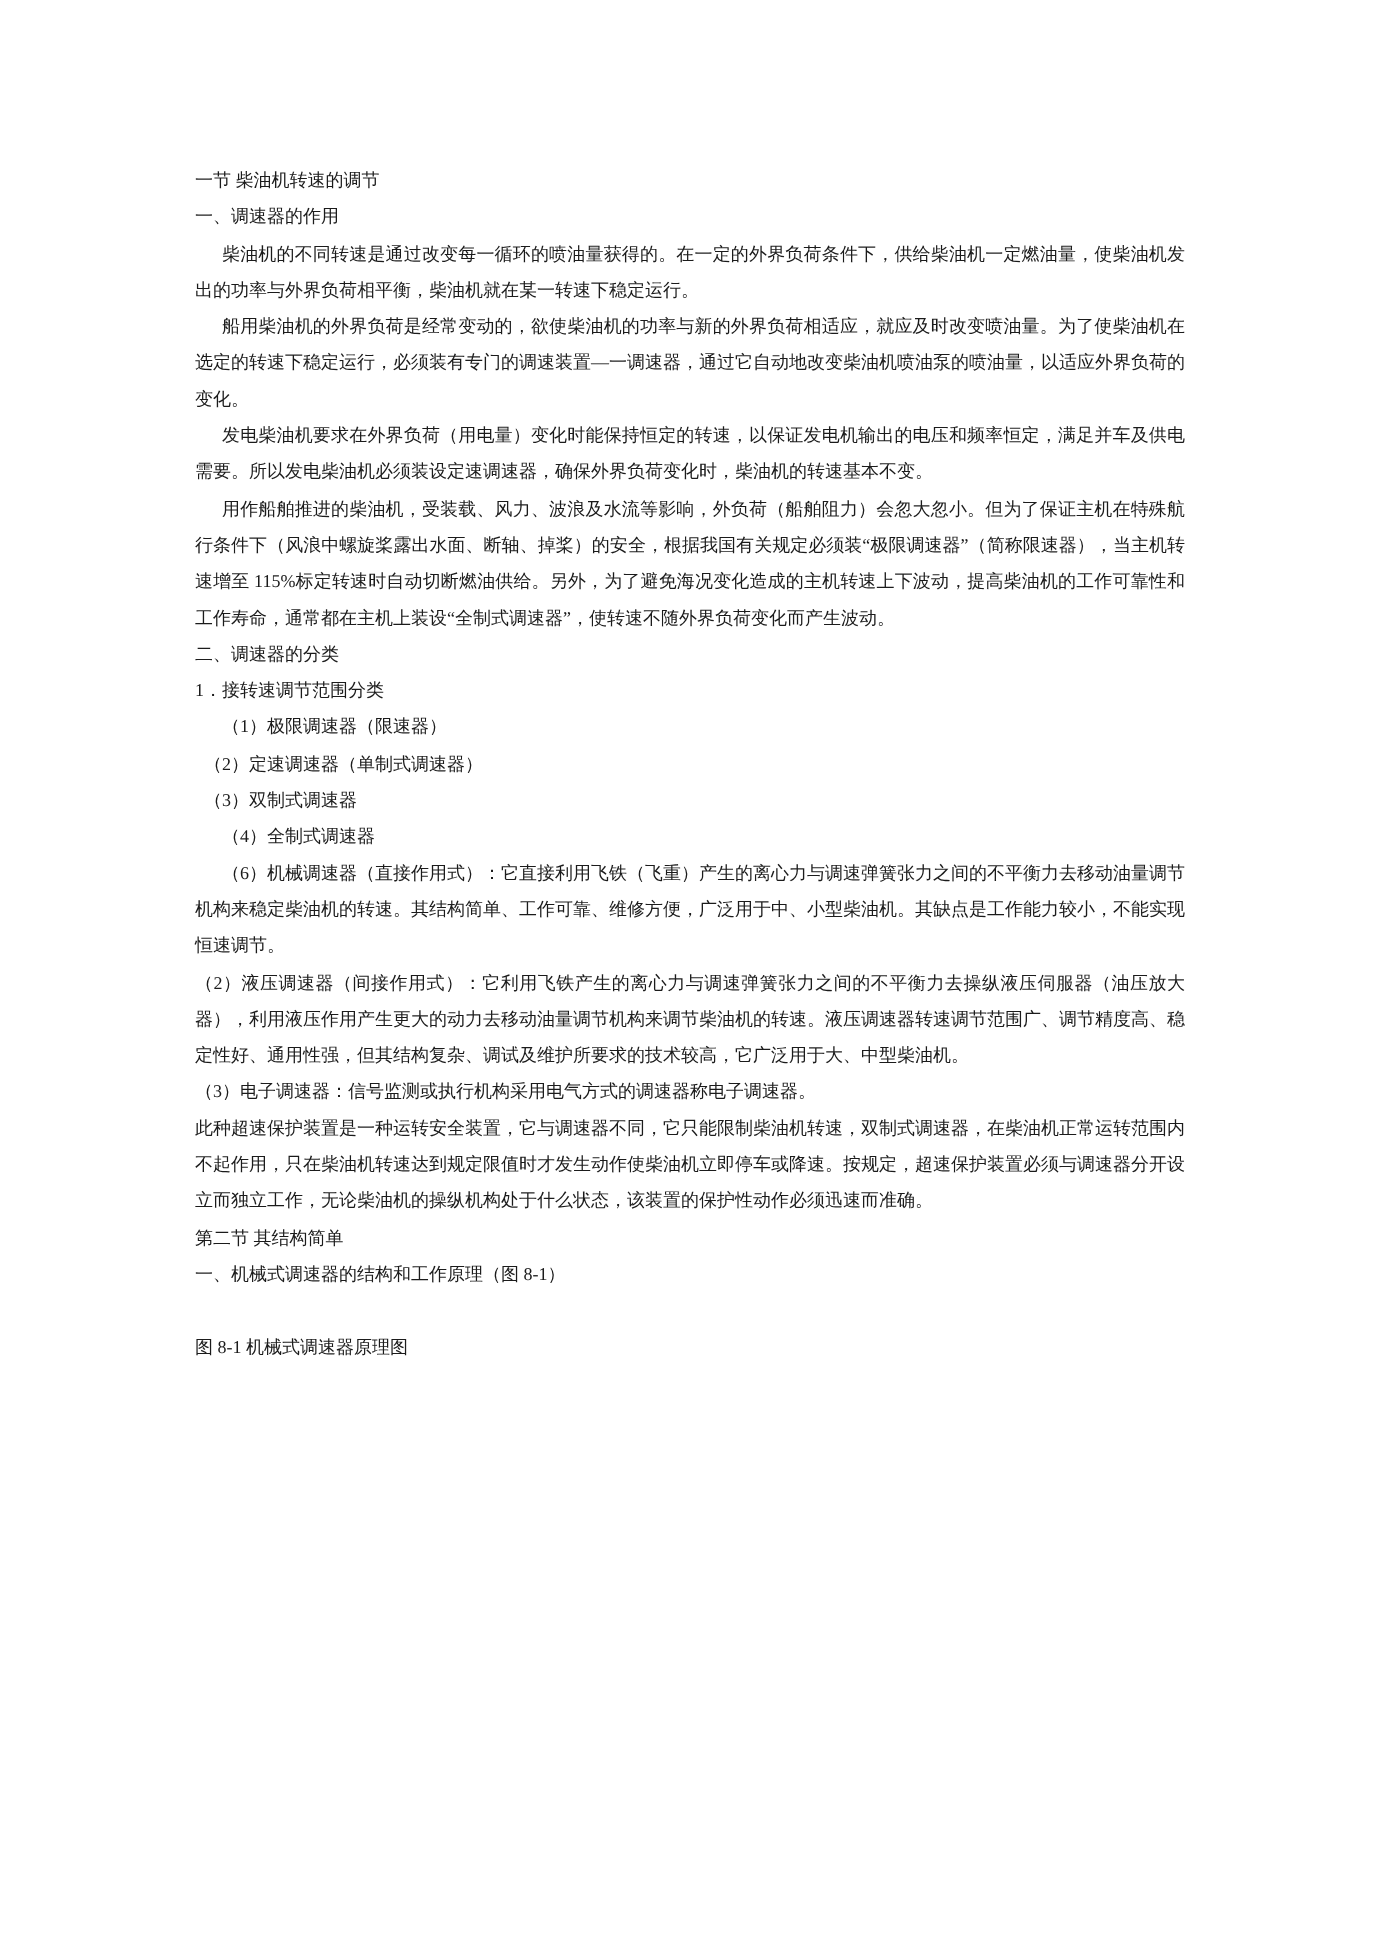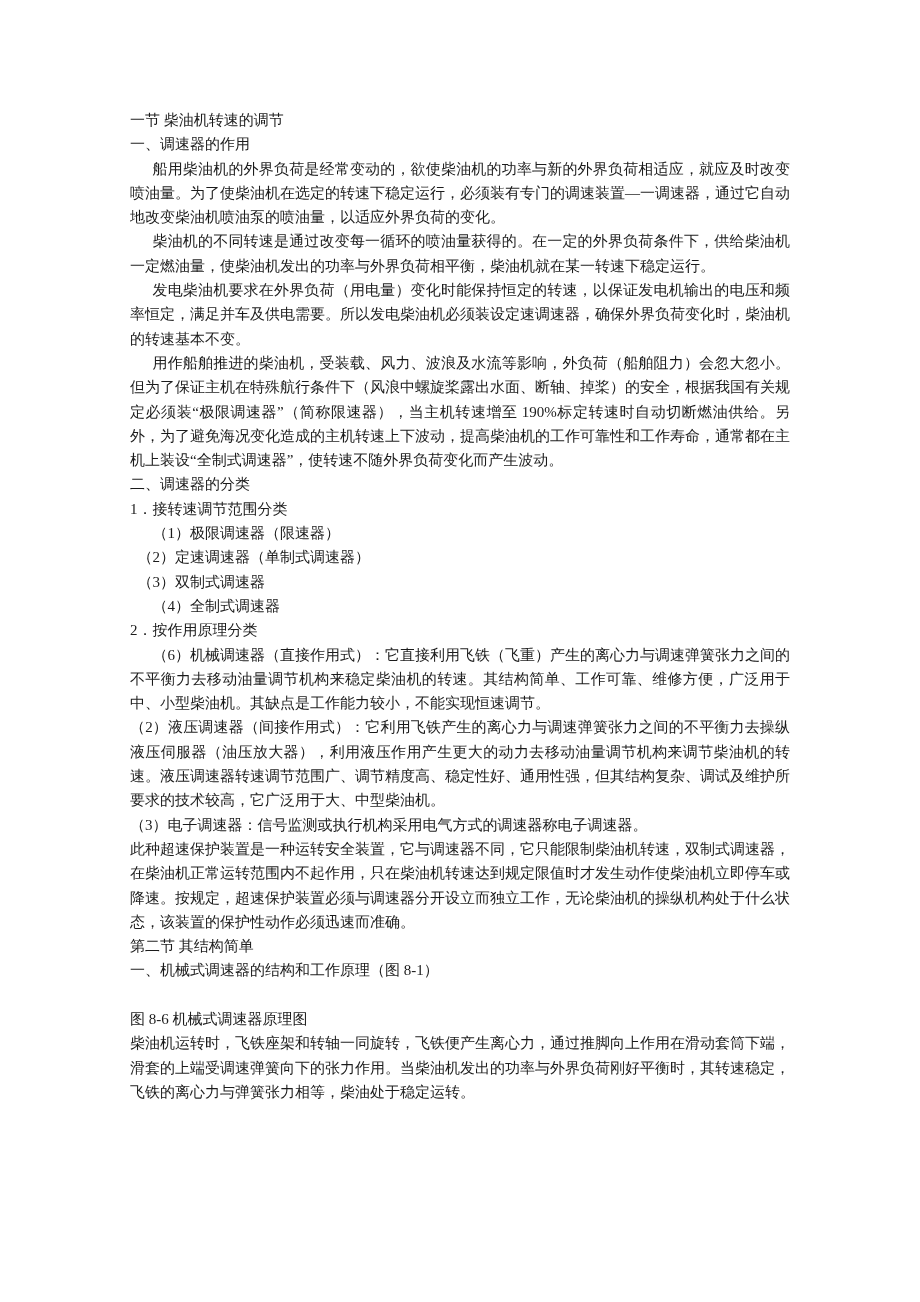--- a/index.html
+++ b/index.html
@@ -7,21 +7,21 @@
     padding: 0;
     background: #ffffff;
   }
   .page {
     width: 920px;
     height: 1302px;
     box-sizing: border-box;
     background: #ffffff;
     padding: 108px 130px 0 130px;
     font-family: "Liberation Serif", "DejaVu Serif", serif;
-    font-size: 15px;
+    font-size: 12px;
     line-height: 24.3px;
     color: #1b1b1b;
     overflow: hidden;
   }
   .page p {
     margin: 0;
     padding: 0;
     text-align: justify;
   }
   
@@ -35,33 +35,31 @@
   .page p.blank {
     height: 24.3px;
   }
 </style>
 </head>
 <body>
 
 <div class="page">
   <p>一节 柴油机转速的调节</p>
   <p>一、调速器的作用</p>
+  <p class="ind">柴油机的不同转速是通过改变每一循环的喷油量获得的。在一定的外界负荷条件下，供给柴油机一定燃油量，使柴油机发出的功率与外界负荷相平衡，柴油机就在某一转速下稳定运行。</p>
   <p class="ind">船用柴油机的外界负荷是经常变动的，欲使柴油机的功率与新的外界负荷相适应，就应及时改变喷油量。为了使柴油机在选定的转速下稳定运行，必须装有专门的调速装置—一调速器，通过它自动地改变柴油机喷油泵的喷油量，以适应外界负荷的变化。</p>
-  <p class="ind">柴油机的不同转速是通过改变每一循环的喷油量获得的。在一定的外界负荷条件下，供给柴油机一定燃油量，使柴油机发出的功率与外界负荷相平衡，柴油机就在某一转速下稳定运行。</p>
   <p class="ind">发电柴油机要求在外界负荷（用电量）变化时能保持恒定的转速，以保证发电机输出的电压和频率恒定，满足并车及供电需要。所以发电柴油机必须装设定速调速器，确保外界负荷变化时，柴油机的转速基本不变。</p>
-  <p class="ind">用作船舶推进的柴油机，受装载、风力、波浪及水流等影响，外负荷（船舶阻力）会忽大忽小。但为了保证主机在特殊航行条件下（风浪中螺旋桨露出水面、断轴、掉桨）的安全，根据我国有关规定必须装“极限调速器”（简称限速器），当主机转速增至 190%标定转速时自动切断燃油供给。另外，为了避免海况变化造成的主机转速上下波动，提高柴油机的工作可靠性和工作寿命，通常都在主机上装设“全制式调速器”，使转速不随外界负荷变化而产生波动。</p>
+  <p class="ind">用作船舶推进的柴油机，受装载、风力、波浪及水流等影响，外负荷（船舶阻力）会忽大忽小。但为了保证主机在特殊航行条件下（风浪中螺旋桨露出水面、断轴、掉桨）的安全，根据我国有关规定必须装“极限调速器”（简称限速器），当主机转速增至 115%标定转速时自动切断燃油供给。另外，为了避免海况变化造成的主机转速上下波动，提高柴油机的工作可靠性和工作寿命，通常都在主机上装设“全制式调速器”，使转速不随外界负荷变化而产生波动。</p>
   <p>二、调速器的分类</p>
   <p>1．接转速调节范围分类</p>
   <p class="ind">（1）极限调速器（限速器）</p>
   <p class="ind05">（2）定速调速器（单制式调速器）</p>
   <p class="ind05">（3）双制式调速器</p>
   <p class="ind">（4）全制式调速器</p>
-  <p>2．按作用原理分类</p>
   <p class="ind">（6）机械调速器（直接作用式）：它直接利用飞铁（飞重）产生的离心力与调速弹簧张力之间的不平衡力去移动油量调节机构来稳定柴油机的转速。其结构简单、工作可靠、维修方便，广泛用于中、小型柴油机。其缺点是工作能力较小，不能实现恒速调节。</p>
   <p>（2）液压调速器（间接作用式）：它利用飞铁产生的离心力与调速弹簧张力之间的不平衡力去操纵液压伺服器（油压放大器），利用液压作用产生更大的动力去移动油量调节机构来调节柴油机的转速。液压调速器转速调节范围广、调节精度高、稳定性好、通用性强，但其结构复杂、调试及维护所要求的技术较高，它广泛用于大、中型柴油机。</p>
   <p>（3）电子调速器：信号监测或执行机构采用电气方式的调速器称电子调速器。</p>
   <p>此种超速保护装置是一种运转安全装置，它与调速器不同，它只能限制柴油机转速，双制式调速器，在柴油机正常运转范围内不起作用，只在柴油机转速达到规定限值时才发生动作使柴油机立即停车或降速。按规定，超速保护装置必须与调速器分开设立而独立工作，无论柴油机的操纵机构处于什么状态，该装置的保护性动作必须迅速而准确。</p>
   <p>第二节 其结构简单</p>
   <p>一、机械式调速器的结构和工作原理（图 8-1）</p>
   <p class="blank"></p>
-  <p>图 8-6 机械式调速器原理图</p>
-  <p>柴油机运转时，飞铁座架和转轴一同旋转，飞铁便产生离心力，通过推脚向上作用在滑动套筒下端，滑套的上端受调速弹簧向下的张力作用。当柴油机发出的功率与外界负荷刚好平衡时，其转速稳定，飞铁的离心力与弹簧张力相等，柴油处于稳定运转。</p>
+  <p>图 8-1 机械式调速器原理图</p>
 </div>
 
 </body></html>

